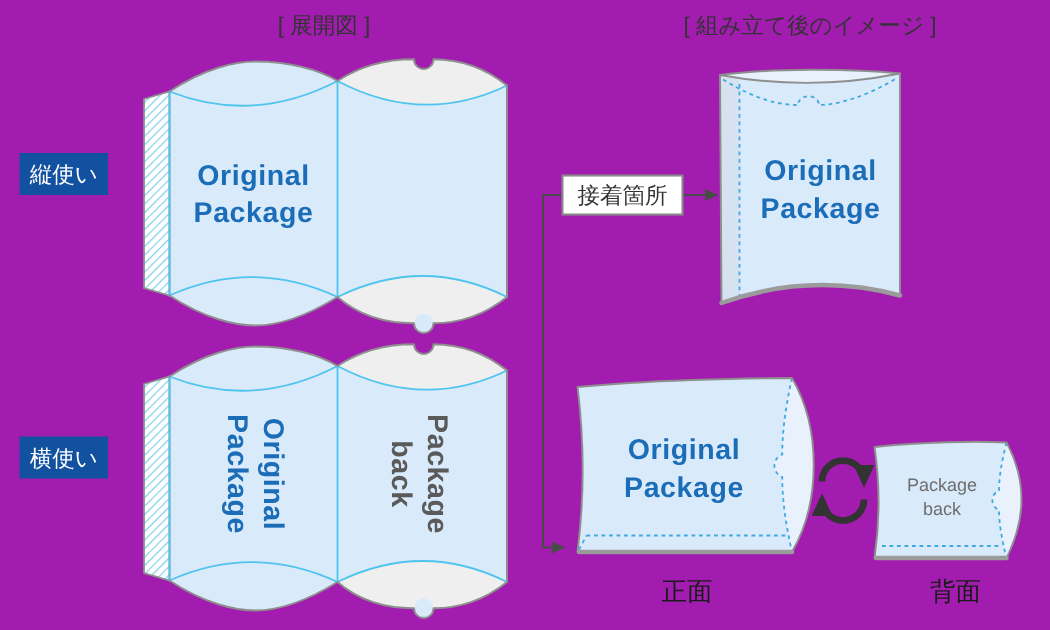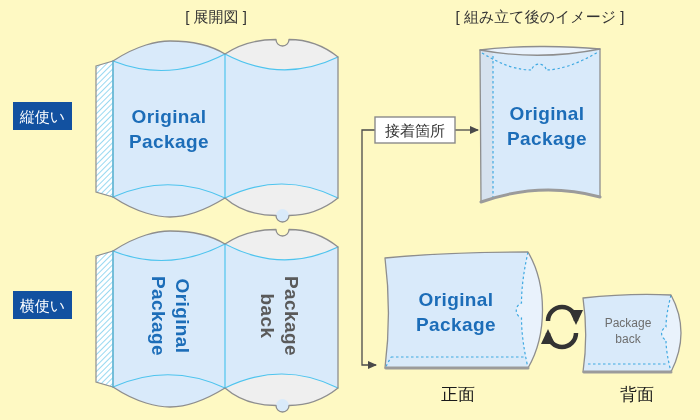--- a/index.html
+++ b/index.html
@@ -1,16 +1,16 @@
 <!DOCTYPE html>
 <html><head>
 <meta charset="utf-8">
 <style>
   html,body { margin:0; padding:0; background:#fff; }
-  .stage { position:relative; width:700px; height:420px; background:#fef9c3; overflow:hidden; }
+  .stage { position:relative; width:700px; height:420px; background:#a21caf; overflow:hidden; }
   svg { display:block; }
   text { font-family:"Liberation Sans","DejaVu Sans",sans-serif; }
   .jp-title   { font-size:15px; fill:#333333; }
   .jp-label   { font-size:15px; fill:#ffffff; }
   .jp-glue    { font-size:15px; fill:#333333; }
   .jp-caption { font-size:17px; fill:#1a1a1a; }
   .en         { font-size:19px; font-weight:bold; letter-spacing:0.4px; }
   .en-small   { font-size:12px; fill:#6e6e6e; }
   .anchor-mid { text-anchor:middle; }
   .panel      { fill:#d9eafa; }

